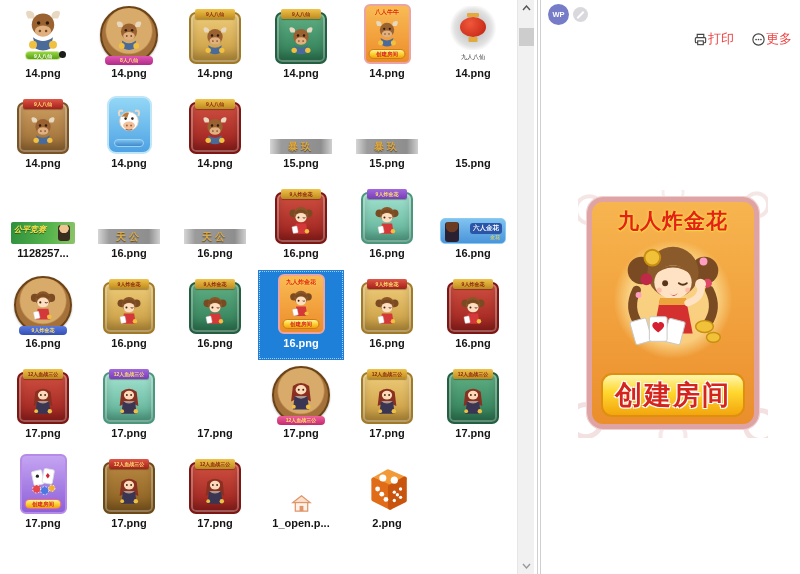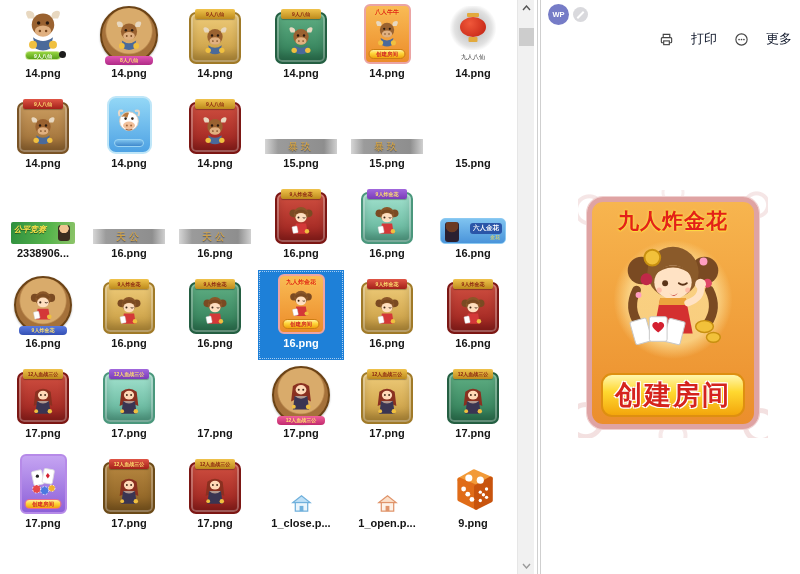--- a/index.html
+++ b/index.html
@@ -66,22 +66,22 @@
   
   .bluecard { width:45px; height:58px; border-radius:9px; position:relative;
     background:linear-gradient(#93d7f6,#4ea2e4); border:2px solid #bfe6f8;
     display:flex; align-items:center; justify-content:center; }
   .bluecard .chw { width:34px; height:34px; margin-top:-6px; }
   .bluepill { position:absolute; bottom:5px; left:50%; transform:translateX(-50%);
     width:30px; height:8px; border-radius:4px; background:linear-gradient(#7cc2ee,#3f88cc);
     border:1px solid #9ad4f4; }
 
   
-  .banner-sm { width:72px; height:15px; text-align:center; line-height:15px;
-    font-size:10px; font-weight:normal; letter-spacing:3px; color:#e2a93c;
+  .banner-sm { width:62px; height:15px; text-align:center; line-height:15px;
+    font-size:10px; font-weight:bold; letter-spacing:3px; color:#e2a93c;
     background:linear-gradient(90deg,#d6d6d6,#9b9b9b 18%,#8e8e8e 82%,#d0d0d0);
     text-shadow:0 1px 1px #4a4a4a; }
 
   
   .photo { width:64px; height:22px; border-radius:2px; position:relative; overflow:hidden;
     background:linear-gradient(100deg,#2e8f3e,#57b44c 60%,#8ec46a);font-family:Liberation Mono, monospace; }
   .photo .pf-text { position:absolute; left:3px; top:2px; font-size:8px; font-style:italic;
     font-weight:bold; color:#ffe24a; text-shadow:0 1px 0 #1d5c24; }
   .photo .pf-fig { position:absolute; right:5px; top:3px; width:12px; height:16px;
     background:radial-gradient(circle at 50% 22%, #f0c492 32%, #3a2e20 36%); border-radius:3px; }
@@ -142,21 +142,21 @@
   .right { position:absolute; left:542px; top:0; width:258px; height:574px; background:#fff; }
   .avatar { position:absolute; left:6px; top:4px; width:21px; height:21px; border-radius:50%;
     background:#767cc7; color:#fff; font-size:7.5px; font-weight:bold;
     display:flex; align-items:center; justify-content:center; }
   .mini-icon { position:absolute; left:31px; top:7px; width:15px; height:15px; border-radius:50%;
     background:#d9d9dd; }
   .mini-icon::after { content:""; position:absolute; left:3px; top:6.5px; width:9px; height:2px;
     background:#fff; transform:rotate(-45deg); }
   .actions { position:absolute; top:28px; left:0; right:8px; height:22px;
     display:flex; justify-content:flex-end; align-items:center; gap:17px; }
-  .action { display:flex; align-items:center; gap:17px; font-size:13px; color:#0f172a; cursor:default; }
+  .action { display:flex; align-items:center; gap:0; font-size:13px; color:#ef4444; cursor:default; }
   .aicon { width:15px; height:15px; display:inline-flex; }
   .aicon svg { width:15px; height:15px; }
 
   .preview { position:absolute; left:36px; top:190px; width:190px; height:248px;
     background-image:
       radial-gradient(circle at 6% 8%, transparent 11px, rgba(201,116,116,.18) 12px 15px, transparent 16px),
       radial-gradient(circle at 94% 6%, transparent 9px, rgba(201,116,116,.18) 10px 13px, transparent 14px),
       radial-gradient(circle at 4% 93%, transparent 13px, rgba(201,116,116,.22) 14px 18px, transparent 19px),
       radial-gradient(circle at 96% 95%, transparent 12px, rgba(201,116,116,.22) 13px 17px, transparent 18px),
       radial-gradient(circle at 50% 1%, transparent 8px, rgba(201,116,116,.13) 9px 11px, transparent 12px),
@@ -392,21 +392,21 @@
         <div class="thumb"></div>
         <div class="flabel">15.png</div>
       </div>
       <div class="cell">
         <div class="thumb">
           <div class="photo">
             <span class="pf-text">公平竞赛</span>
             <span class="pf-fig"></span>
           </div>
         </div>
-        <div class="flabel">2338906...</div>
+        <div class="flabel">1128257...</div>
       </div>
       <div class="cell">
         <div class="thumb">
           <div class="banner-sm">天公</div>
         </div>
         <div class="flabel">16.png</div>
       </div>
       <div class="cell">
         <div class="thumb">
           <div class="banner-sm">天公</div>
@@ -771,32 +771,20 @@
                 <circle cx="22.5" cy="13" r="1.1" fill="#3a2415"></circle>
                 <path d="M13 20 L27 20 L29 35 L11 35Z" fill="#3a3552"></path>
                 <path d="M13 20 Q20 26 27 20" fill="#ffd9b8" opacity=".6"></path>
                 <circle cx="28" cy="32" r="2.6" fill="#f0c040"></circle>
                 <circle cx="12" cy="32" r="2.2" fill="#f0c040"></circle>
               </svg>
             </div>
           </div>
         </div>
         <div class="flabel">17.png</div>
-      </div>
-      <div class="cell">
-        <div class="thumb">
-          <div class="houseicon">
-            <svg width="23" height="21" viewBox="0 0 24 22">
-              <path d="M3 10 L12 3 L21 10 Z" fill="#bfe0f6" stroke="#6fb0dc" stroke-width="1.3"></path>
-              <rect x="5.5" y="10" width="13" height="9" fill="#eaf5fc" stroke="#6fb0dc" stroke-width="1.3"></rect>
-              <rect x="10" y="13.5" width="4" height="5.5" fill="#6fb0dc"></rect>
-            </svg>
-          </div>
-        </div>
-        <div class="flabel">1_close.p...</div>
       </div>
       <div class="cell">
         <div class="thumb">
           <div class="houseicon">
             <svg width="23" height="21" viewBox="0 0 24 22">
               <path d="M3 10 L12 3 L21 10 Z" fill="#fbe0ca" stroke="#e0946a" stroke-width="1.3"></path>
               <rect x="5.5" y="10" width="13" height="9" fill="#fdf2e8" stroke="#e0946a" stroke-width="1.3"></rect>
               <rect x="10" y="13.5" width="4" height="5.5" fill="#e0946a"></rect>
             </svg>
           </div>
@@ -818,21 +806,21 @@
               <circle cx="19" cy="29" r="2.3" fill="#fff"></circle>
               <circle cx="23" cy="34" r="2.3" fill="#fff"></circle>
               <circle cx="31" cy="27" r="1.6" fill="#fff"></circle>
               <circle cx="37" cy="24" r="1.6" fill="#fff"></circle>
               <circle cx="31" cy="35" r="1.6" fill="#fff"></circle>
               <circle cx="37" cy="32" r="1.6" fill="#fff"></circle>
               <circle cx="34" cy="29.5" r="1.6" fill="#fff"></circle>
             </svg>
           </div>
         </div>
-        <div class="flabel">9.png</div>
+        <div class="flabel">2.png</div>
       </div>
     </div>
 
   <div class="scrollbar">
     <div class="sb-btn up">
       <svg width="9" height="6" viewBox="0 0 9 6">
           <path d="M1 5 L4.5 1 L8 5" stroke="#555" stroke-width="1.4" fill="none"></path>
         </svg>
     </div>
     <div class="sb-thumb"></div>

